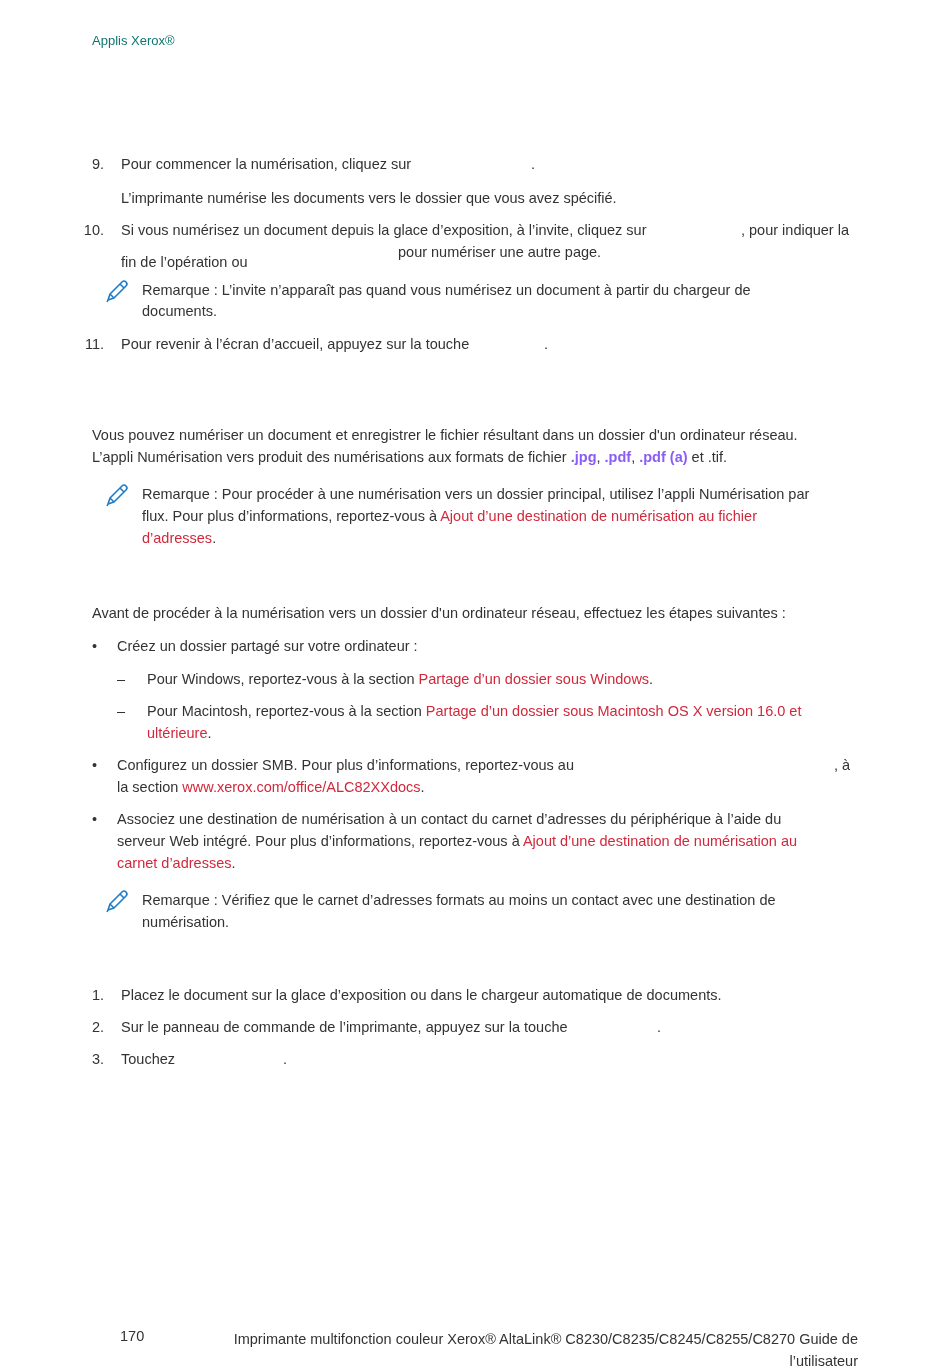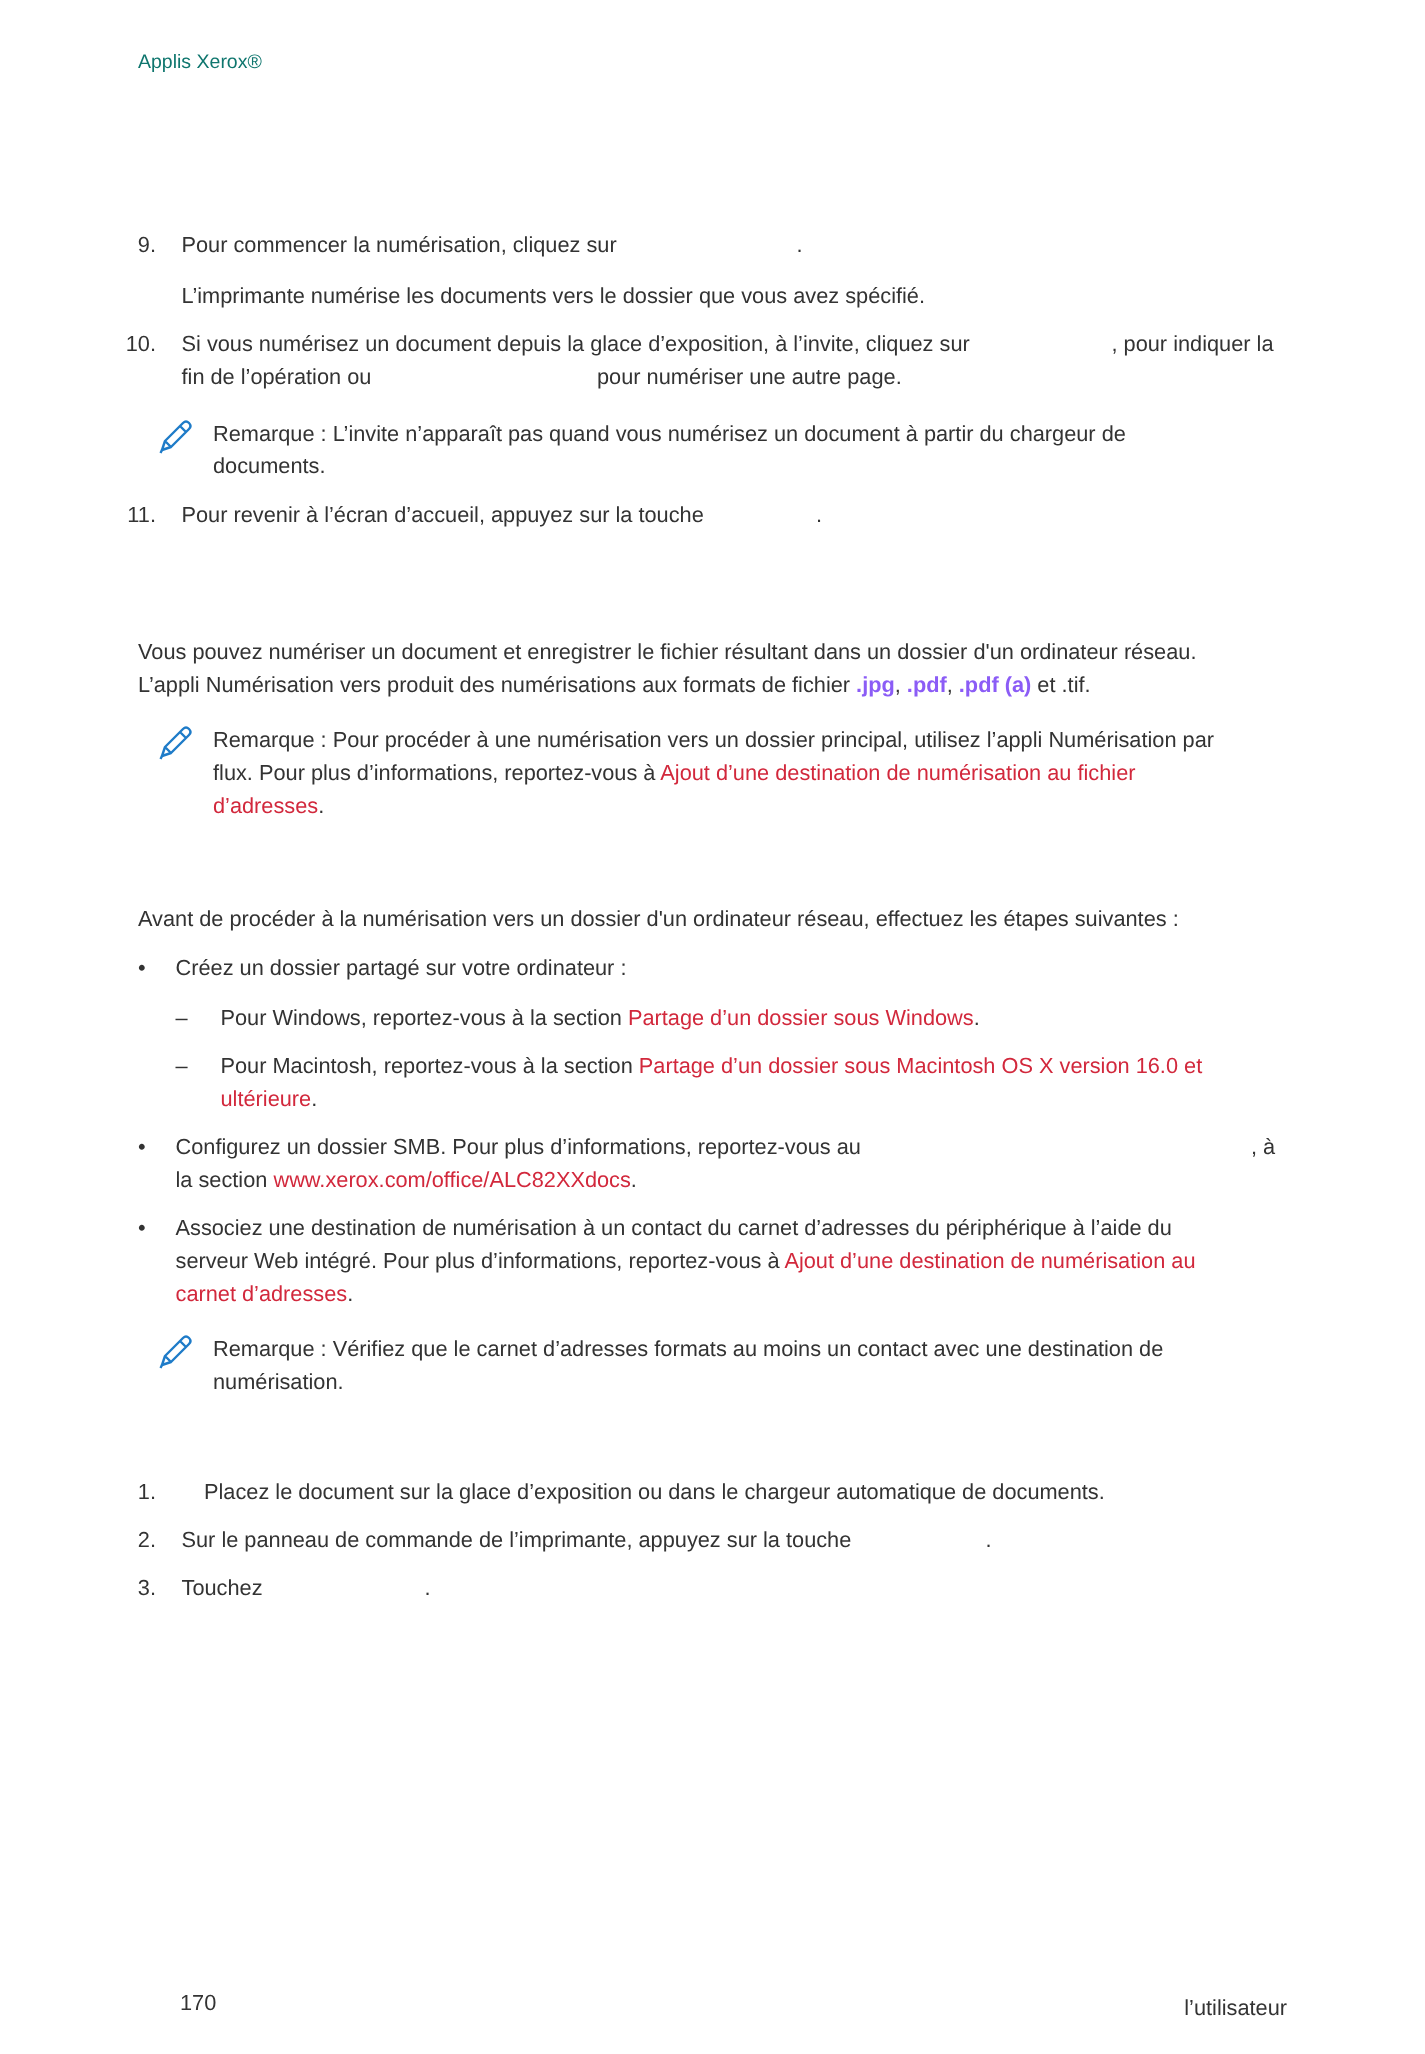--- a/index.html
+++ b/index.html
@@ -30,21 +30,21 @@
 <div class="abs header">Applis Xerox®</div>
 
 <span class="num" style="left:80px;top:156px">9.</span>
 <span class="line" style="left:121px;top:156px">Pour commencer la numérisation, cliquez sur</span>
 <span class="line" style="left:531px;top:156px">.</span>
 <span class="line" style="left:121px;top:190px">L’imprimante numérise les documents vers le dossier que vous avez spécifié.</span>
 
 <span class="num" style="left:80px;top:222px">10.</span>
 <span class="line" style="left:121px;top:222px">Si vous numérisez un document depuis la glace d’exposition, à l’invite, cliquez sur</span>
 <span class="line" style="left:741px;top:222px">, pour indiquer la</span>
-<span class="line" style="left:121px;top:244px">fin de l’opération ou</span>
+<span class="line" style="left:121px;top:254px">fin de l’opération ou</span>
 <span class="line" style="left:398px;top:244px">pour numériser une autre page.</span>
 
 <svg class="pencil" style="left:104px;top:278px">
     <use href="#pencil"></use>
   </svg>
 <span class="line" style="left:142px;top:282px">Remarque : L’invite n’apparaît pas quand vous numérisez un document à partir du chargeur de</span>
 <span class="line" style="left:142px;top:303px">documents.</span>
 
 <span class="num" style="left:80px;top:336px">11.</span>
 <span class="line" style="left:121px;top:336px">Pour revenir à l’écran d’accueil, appuyez sur la touche</span>
@@ -82,26 +82,27 @@
 <span class="line" style="left:117px;top:833px"><span>serveur Web intégré. Pour plus d’informations, reportez-vous à </span><a class="red">Ajout d’une destination de numérisation au</a></span>
 <span class="line" style="left:117px;top:855px"><a class="red">carnet d’adresses</a><span>.</span></span>
 
 <svg class="pencil" style="left:104px;top:888px">
     <use href="#pencil"></use>
   </svg>
 <span class="line" style="left:142px;top:892px">Remarque : Vérifiez que le carnet d’adresses formats au moins un contact avec une destination de</span>
 <span class="line" style="left:142px;top:914px">numérisation.</span>
 
 <span class="num" style="left:80px;top:987px">1.</span>
-<span class="line" style="left:136px;top:987px">Placez le document sur la glace d’exposition ou dans le chargeur automatique de documents.</span>
+<span class="line" style="left:121px;top:987px">Placez le document sur la glace d’exposition ou dans le chargeur automatique de documents.</span>
 
 <span class="num" style="left:80px;top:1019px">2.</span>
 <span class="line" style="left:121px;top:1019px">Sur le panneau de commande de l’imprimante, appuyez sur la touche</span>
 <span class="line" style="left:657px;top:1019px">.</span>
 
 <span class="num" style="left:80px;top:1051px">3.</span>
 <span class="line" style="left:121px;top:1051px">Touchez</span>
 <span class="line" style="left:283px;top:1051px">.</span>
 
 <div class="abs footer-num">170</div>
 <div class="abs footer-title">
+  <div>Imprimante multifonction couleur Xerox® AltaLink® C8230/C8235/C8245/C8255/C8270 Guide de</div>
   <div>l’utilisateur</div>
 </div>
 
 </body></html>

